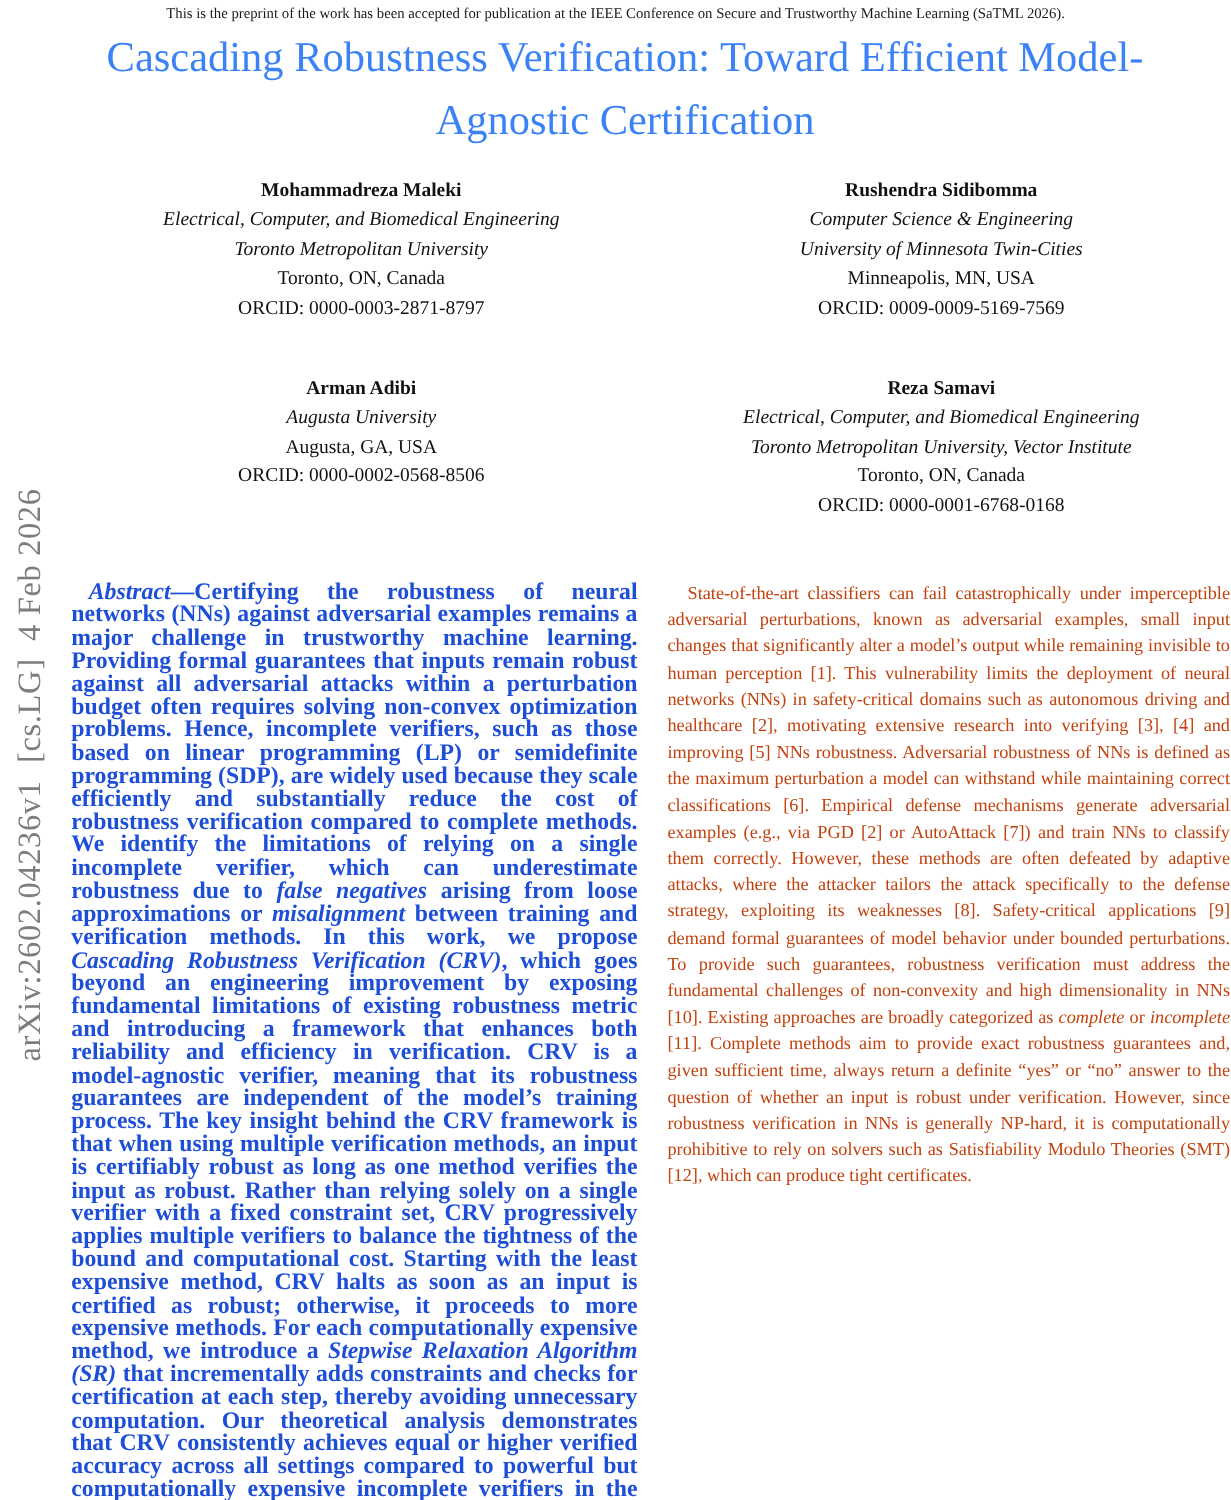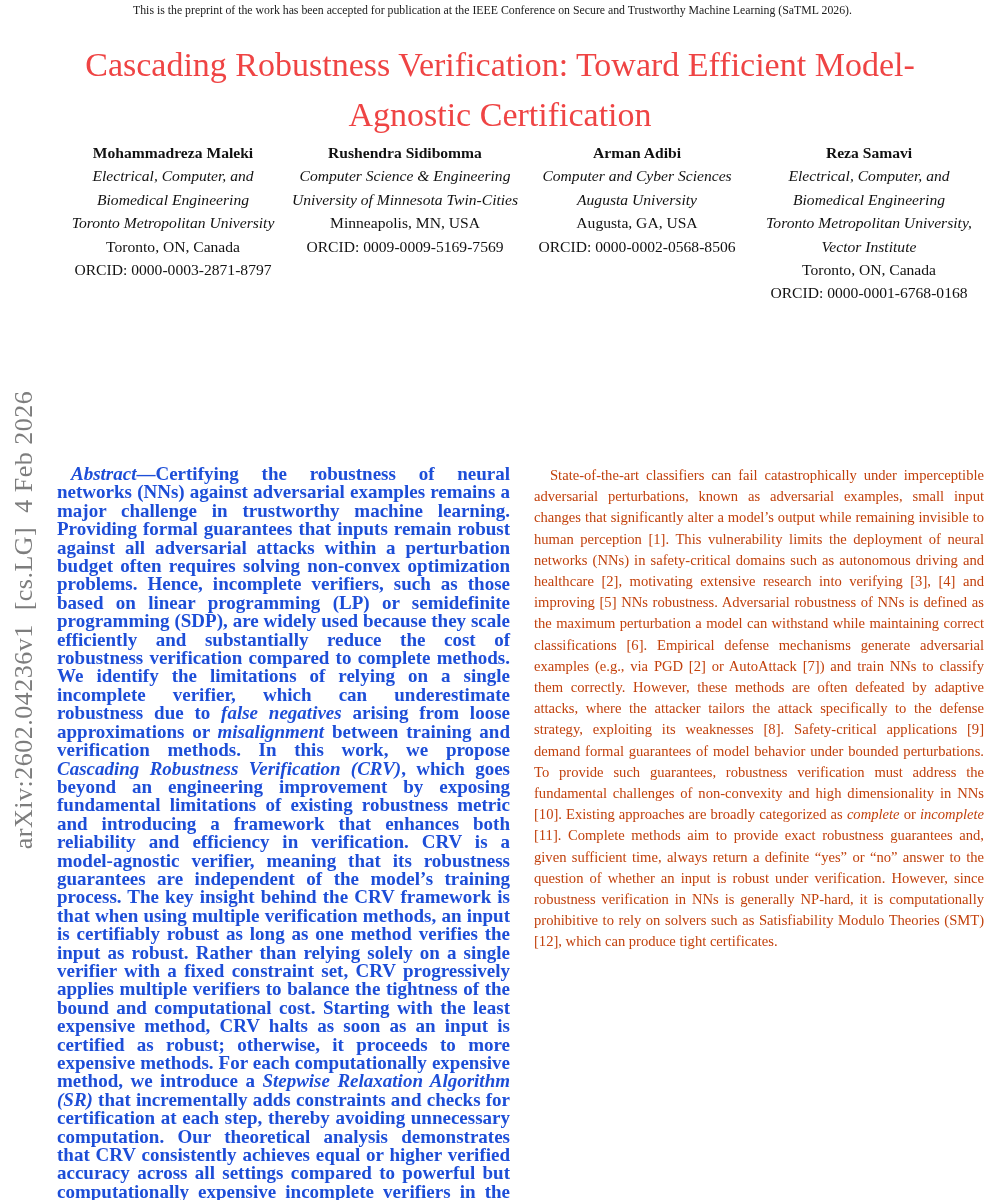--- a/index.html
+++ b/index.html
@@ -9,33 +9,33 @@
     color:#111111;
     font-family:"Liberation Serif","DejaVu Serif",serif;
     position:relative;
     overflow:hidden;
   }
   .notice {
     position:absolute; top:3px; left:0; width:100%;
     text-align:center; font-size:11.8px; color:#1a1a1a;
   }
   .title {
-    position:absolute; top:40px; left:62px; width:876px;
+    position:absolute; top:22px; left:62px; width:876px;
     text-align:center; font-size:34px; font-weight:normal;
-    line-height:1.48; color:#ef4444;
+    line-height:1.48; color:#3b82f6;
   }
   .arxiv-vertical {
     position:absolute; top:620px; left:24px;
     transform:translate(-50%,-50%) rotate(-90deg);
     font-size:26px; color:#7d7d7d; white-space:pre;
     letter-spacing:0.5px;
   }
   .authors {
     position:absolute; top:141px; left:57px; width:928px;
-    display:grid; grid-template-columns:1fr 1fr 1fr 1fr; row-gap:41px;
+    display:grid; grid-template-columns:1fr 1fr; row-gap:41px;
   }
   .author { text-align:center; font-size:15.6px; line-height:23.4px; }
   .author-name { font-weight:bold; }
   .italic { font-style:italic; }
   .col { position:absolute; top:465px; }
   .col-left { left:57px; width:453px; }
   .col-right { left:534px; width:450px; }
   .abstract, .index-terms {
     font-weight:bold; font-size:19px; line-height:18.4px;
     text-align:justify; text-indent:14px; color:#1d4ed8;
@@ -77,21 +77,20 @@
     <div class="author">
       <div class="author-name">Rushendra Sidibomma</div>
       <div class="italic">Computer Science &amp; Engineering</div>
       <div class="italic">University of Minnesota Twin-Cities</div>
       <div>Minneapolis, MN, USA</div>
       <div>ORCID: 0009-0009-5169-7569</div>
     </div>
 
     <div class="author">
       <div class="author-name">Arman Adibi</div>
-      <div class="italic">Computer and Cyber Sciences</div>
       <div class="italic">Augusta University</div>
       <div>Augusta, GA, USA</div>
       <div>ORCID: 0000-0002-0568-8506</div>
     </div>
 
     <div class="author">
       <div class="author-name">Reza Samavi</div>
       <div class="italic">Electrical, Computer, and Biomedical Engineering</div>
       <div class="italic">Toronto Metropolitan University, Vector Institute</div>
       <div>Toronto, ON, Canada</div>

